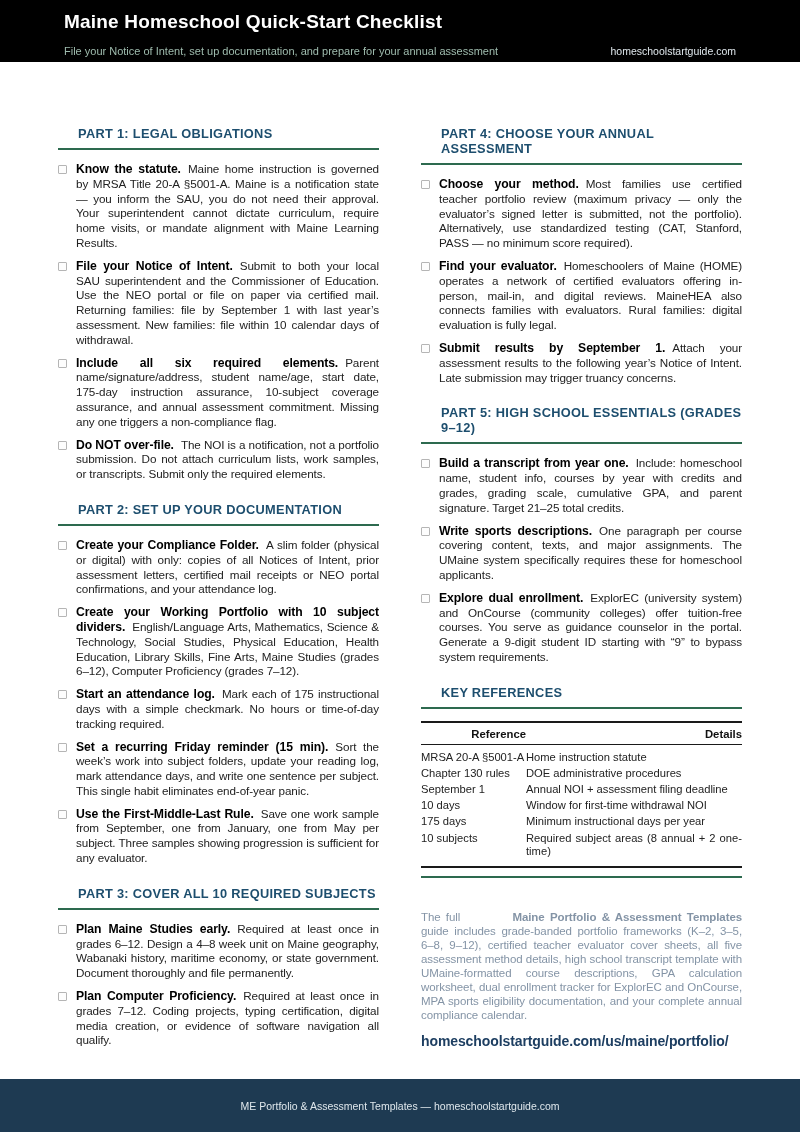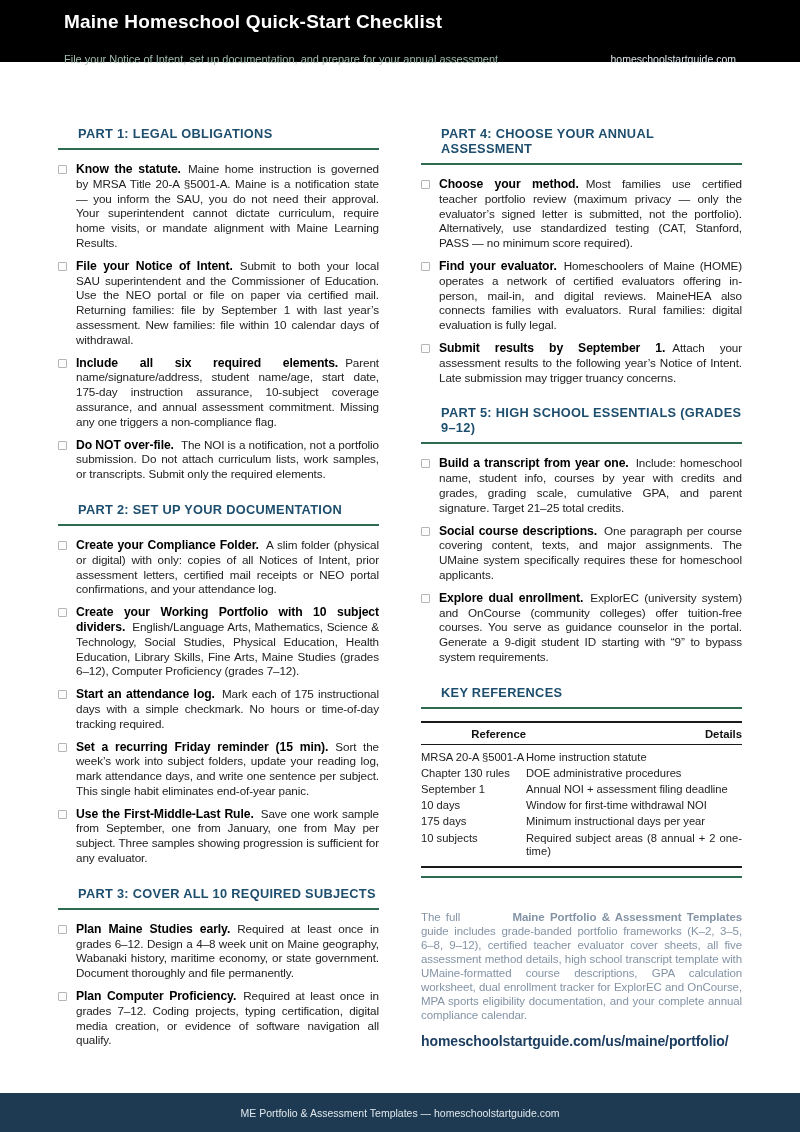--- a/index.html
+++ b/index.html
@@ -19,21 +19,21 @@
   .page-header h1 {
     color: #ffffff;
     font-size: 19px;
     font-weight: bold;
     letter-spacing: 0.2px;
   }
   .header-sub-row {
     display: flex;
     justify-content: space-between;
     align-items: flex-start;
-    margin-top: 20px;
+    margin-top: 12px;
   }
   .header-subtitle { color: #9fbcae; font-size: 11px; }
   .header-site { color: #dfe7ec; font-size: 10.5px; }
   
   .main {
     display: flex;
     gap: 42px;
     padding: 64px 58px 0 58px;
     height: 1031px;
     overflow: hidden;
@@ -125,21 +125,21 @@
     font-size: 14px;
     font-weight: bold;
     color: #1d3e61;
     text-decoration: none;
     letter-spacing: -0.1px;
   }
   
   .page-footer {
     position: absolute;
     left: 0; right: 0; bottom: 0;
-    height: 39px;
+    height: 53px;
     background: #1e3a52;
     display: flex;
     align-items: center;
     justify-content: center;
   }
   .page-footer span { color: #dfe7ec; font-size: 10.5px; }
 </style>
 </head>
 <body>
 
@@ -237,21 +237,21 @@
 
     <section class="part">
       <h2 class="part-heading">PART 5: HIGH SCHOOL ESSENTIALS (GRADES 9–12)</h2>
       <div class="rule"></div>
       <div class="item">
         <span class="checkbox"></span>
         <b class="item-title">Build a transcript from year one.</b><span>Include: homeschool name, student info, courses by year with credits and grades, grading scale, cumulative GPA, and parent signature.  Target 21–25 total credits.</span>
       </div>
       <div class="item">
         <span class="checkbox"></span>
-        <b class="item-title">Social course descriptions.</b><span>One paragraph per course covering content, texts, and major assignments.   The UMaine system specifically requires these for homeschool applicants.</span>
+        <b class="item-title">Write sports descriptions.</b><span>One paragraph per course covering content, texts, and major assignments.   The UMaine system specifically requires these for homeschool applicants.</span>
       </div>
       <div class="item">
         <span class="checkbox"></span>
         <b class="item-title">Explore dual enrollment.</b><span>ExplorEC (university system) and OnCourse (community colleges) offer tuition-free courses.  You serve as guidance counselor in the portal. Generate a 9-digit student ID starting with “9” to bypass system requirements.</span>
       </div>
     </section>
 
     <section class="part">
       <h2 class="part-heading">KEY REFERENCES</h2>
       <div class="rule"></div>

